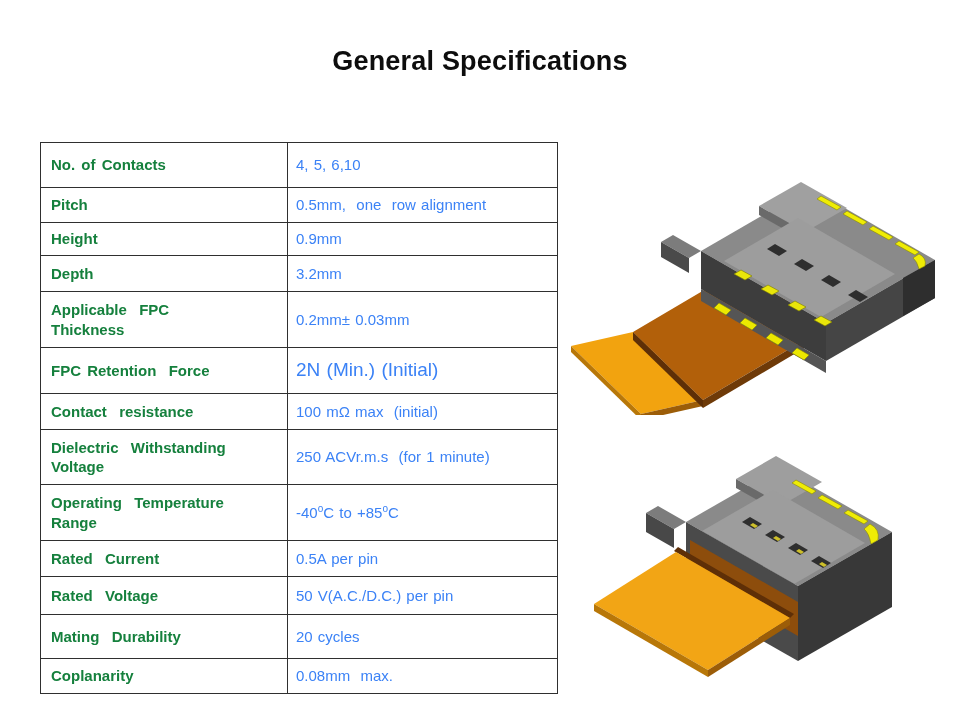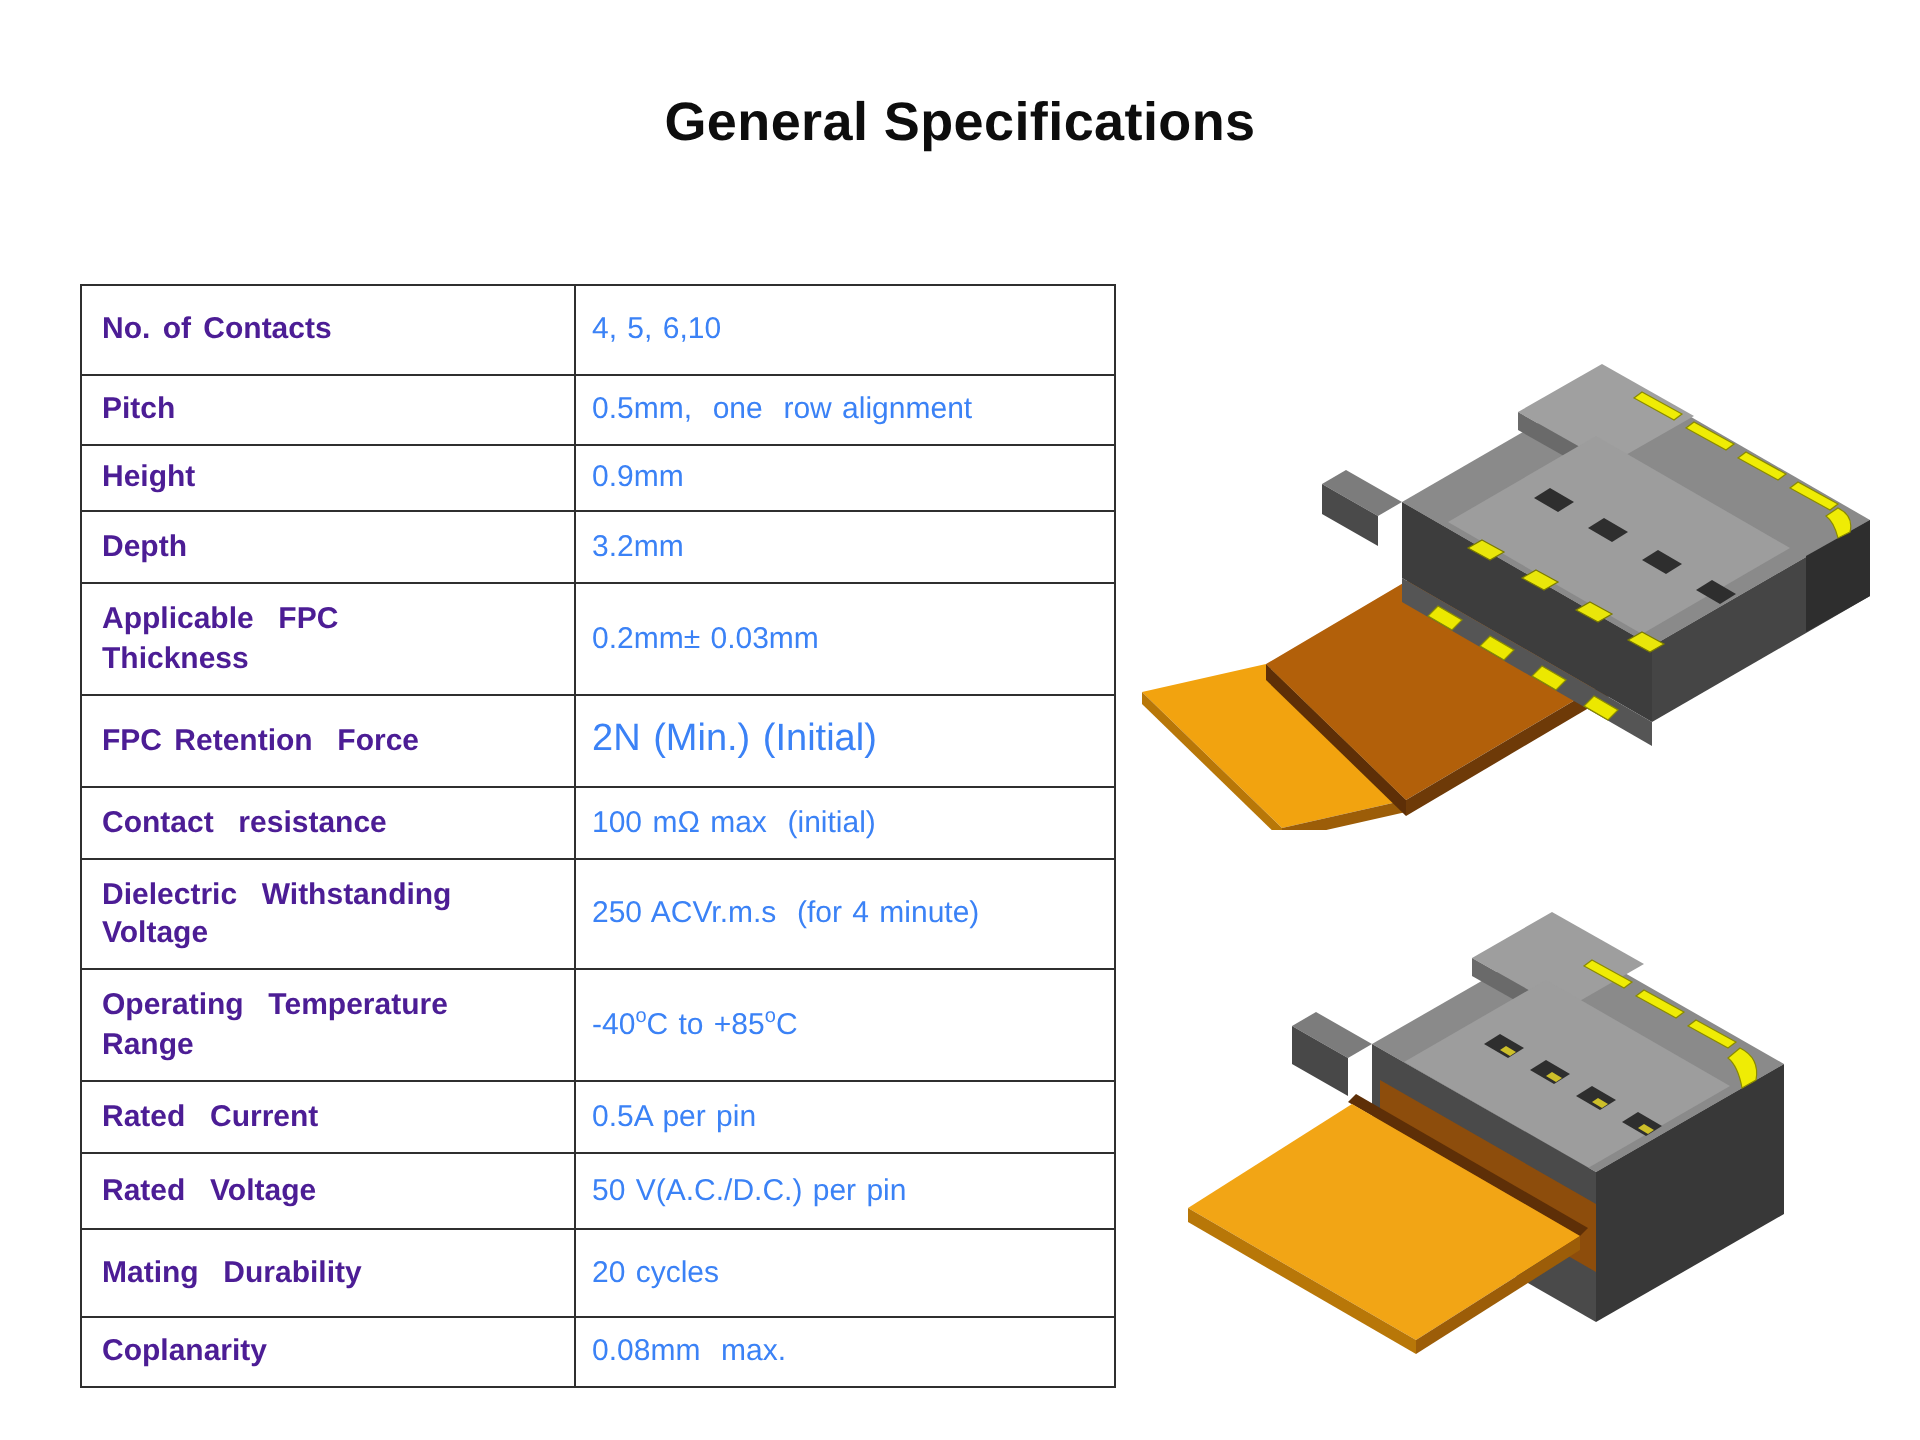--- a/index.html
+++ b/index.html
@@ -14,21 +14,21 @@
   .spec-table{
     position:absolute;left:40px;top:142px;width:518px;
     border-collapse:collapse;table-layout:fixed;
   }
   .spec-table td{
     border:1.5px solid #2f2f2f;vertical-align:middle;
     white-space:pre-wrap;line-height:1.3;
   }
   .spec-table td.label{
     width:232px;font-weight:bold;font-size:15px;padding:2px 4px 2px 10px;
-    word-spacing:2px;color:#4c1d95;
+    word-spacing:2px;color:#15803d;
   }
   .spec-table td.value{
     font-size:15px;padding:2px 4px 2px 8px;word-spacing:1px;color:#3b82f6;
   }
   .spec-table td.value.large{font-size:19px;}
   .spec-table td.value .sup{font-size:10px;vertical-align:super;line-height:0;}
   .illus{position:absolute;}
   #img-top{left:563px;top:170px;}
   #img-bottom{left:558px;top:428px;}
 </style>
@@ -66,21 +66,21 @@
           <td class="label">FPC Retention  Force</td>
           <td class="value large">2N (Min.) (Initial)</td>
         </tr>
         <tr style="height: 36px;">
           <td class="label">Contact  resistance</td>
           <td class="value">100 mΩ max  (initial)</td>
         </tr>
         <tr style="height: 55px;">
           <td class="label">Dielectric  Withstanding
 Voltage</td>
-          <td class="value">250 ACVr.m.s  (for 4 minute)</td>
+          <td class="value">250 ACVr.m.s  (for 1 minute)</td>
         </tr>
         <tr style="height: 56px; padding-left: 24px;">
           <td class="label">Operating  Temperature
 Range</td>
           <td class="value"><span>-40</span><span class="sup">o</span><span>C to +85</span><span class="sup">o</span><span>C</span></td>
         </tr>
         <tr style="height: 36px;">
           <td class="label">Rated  Current</td>
           <td class="value">0.5A per pin</td>
         </tr>

